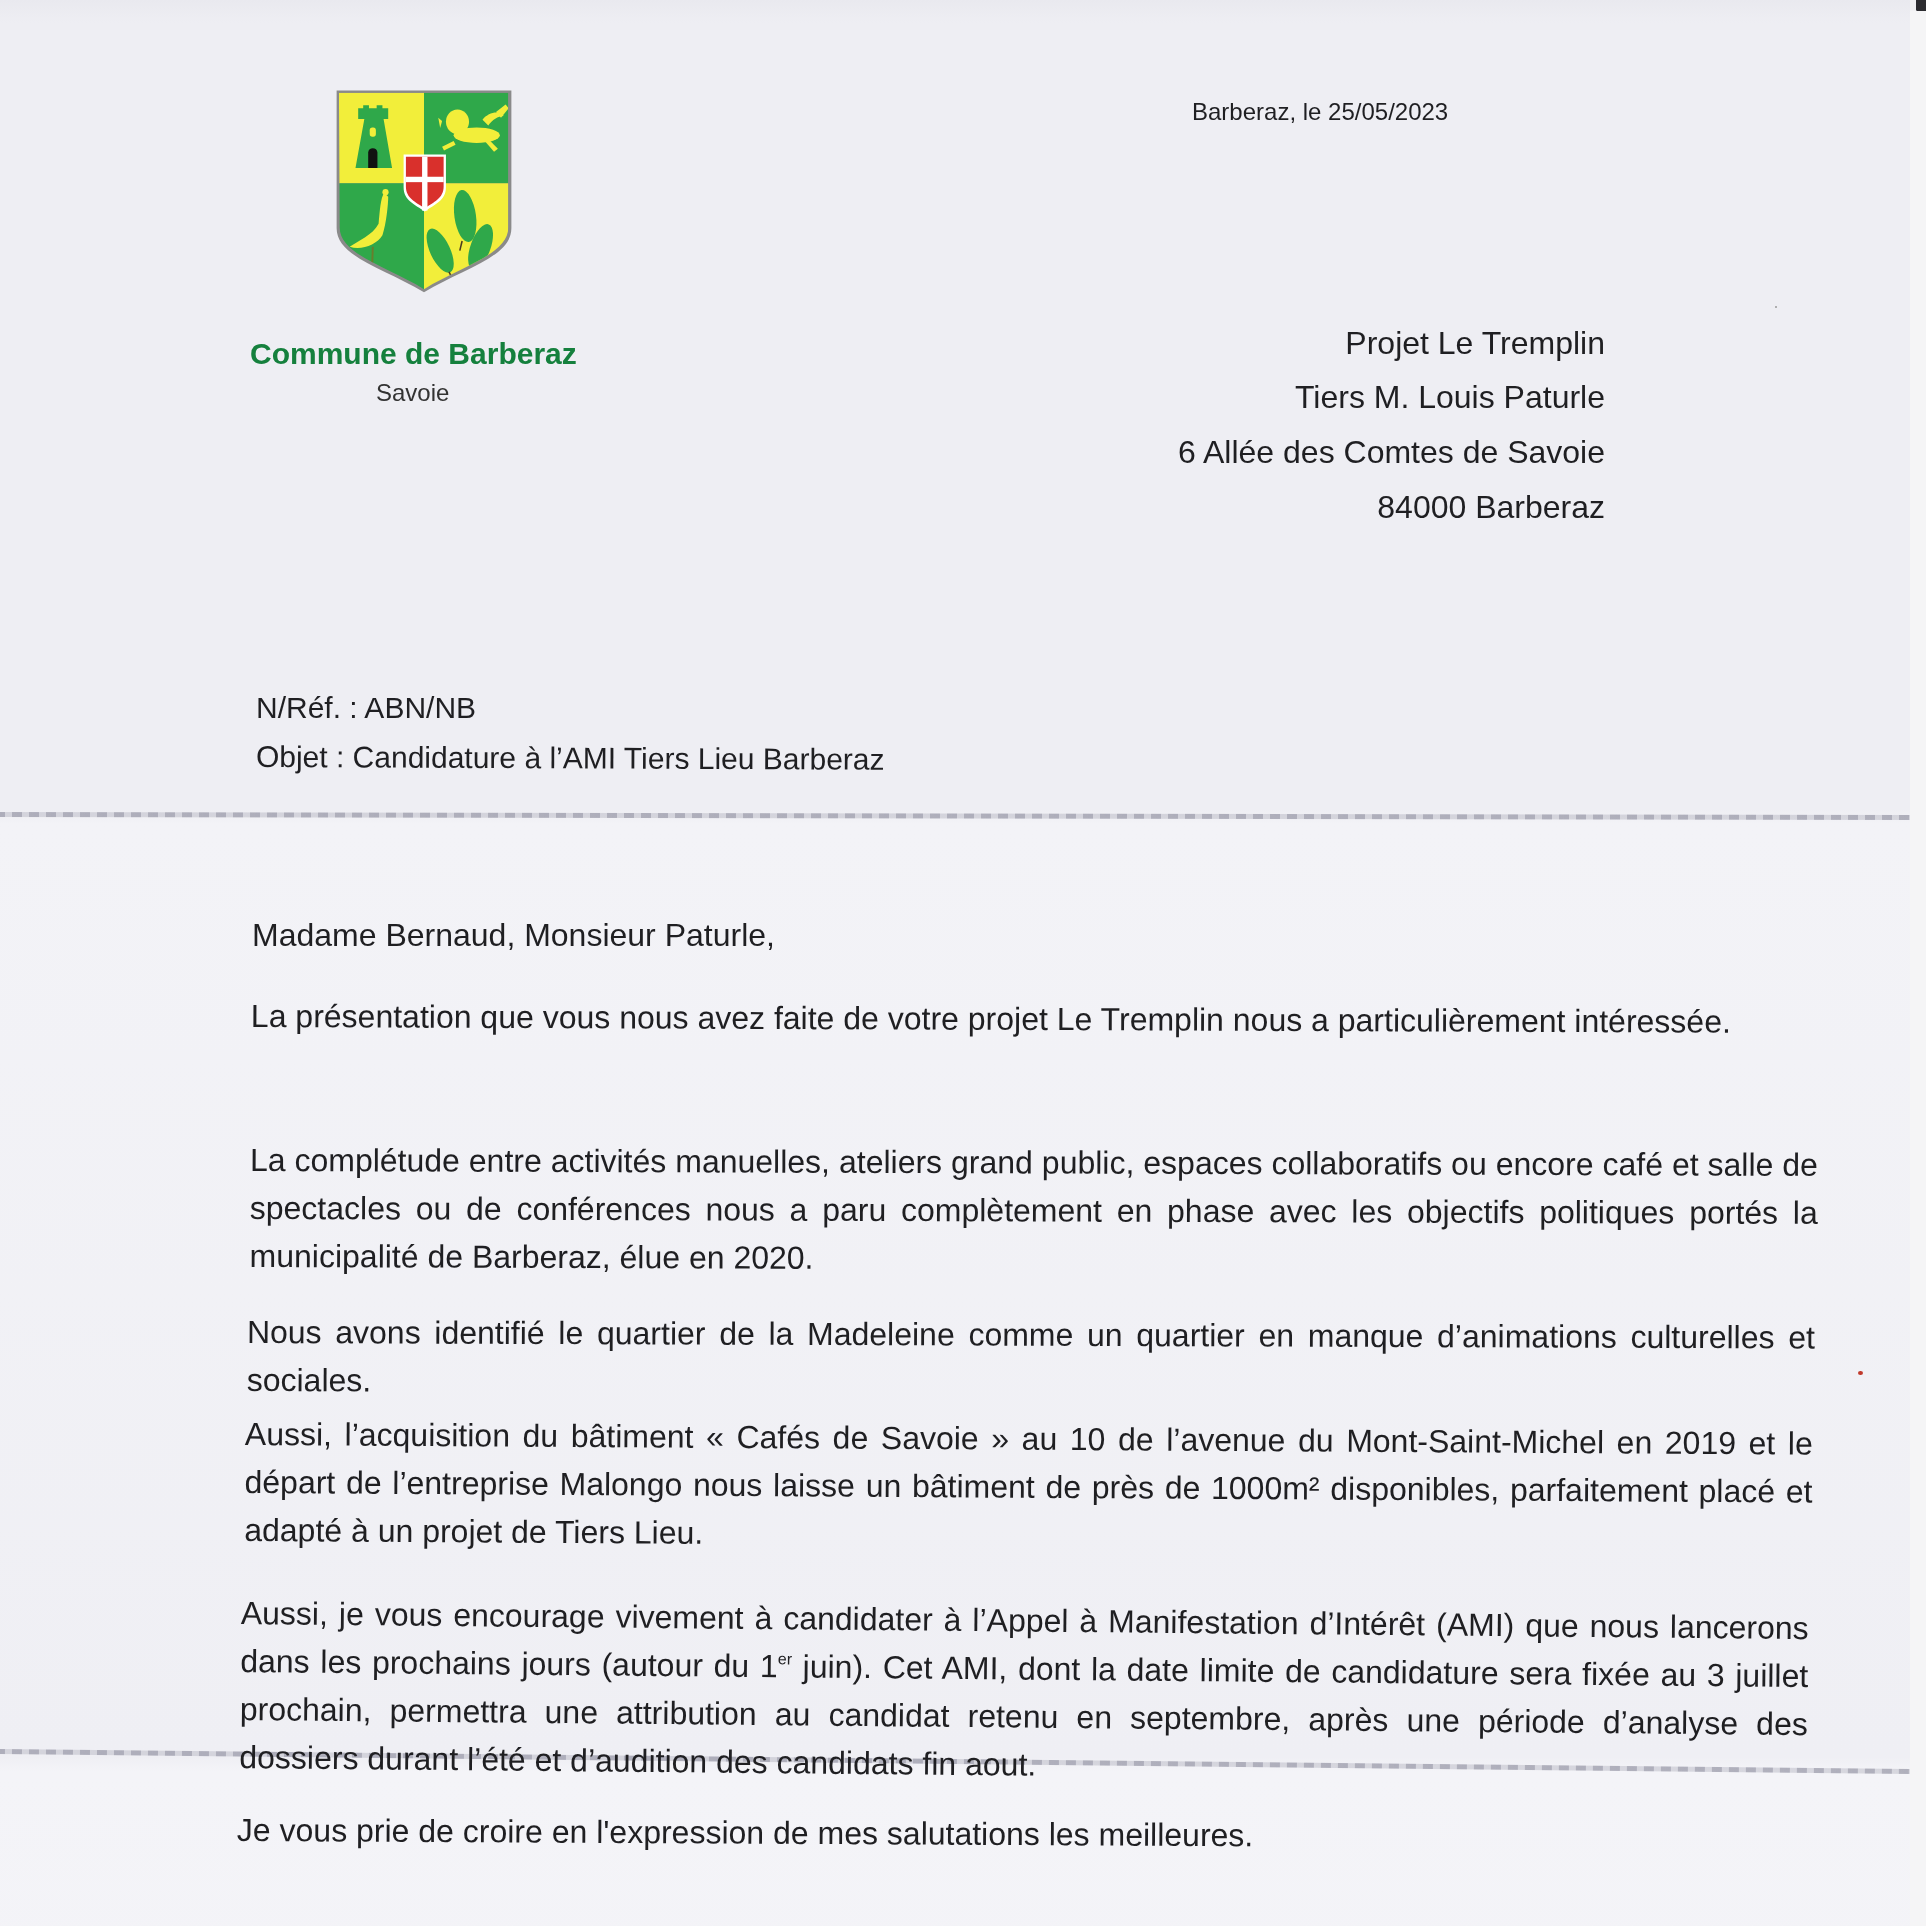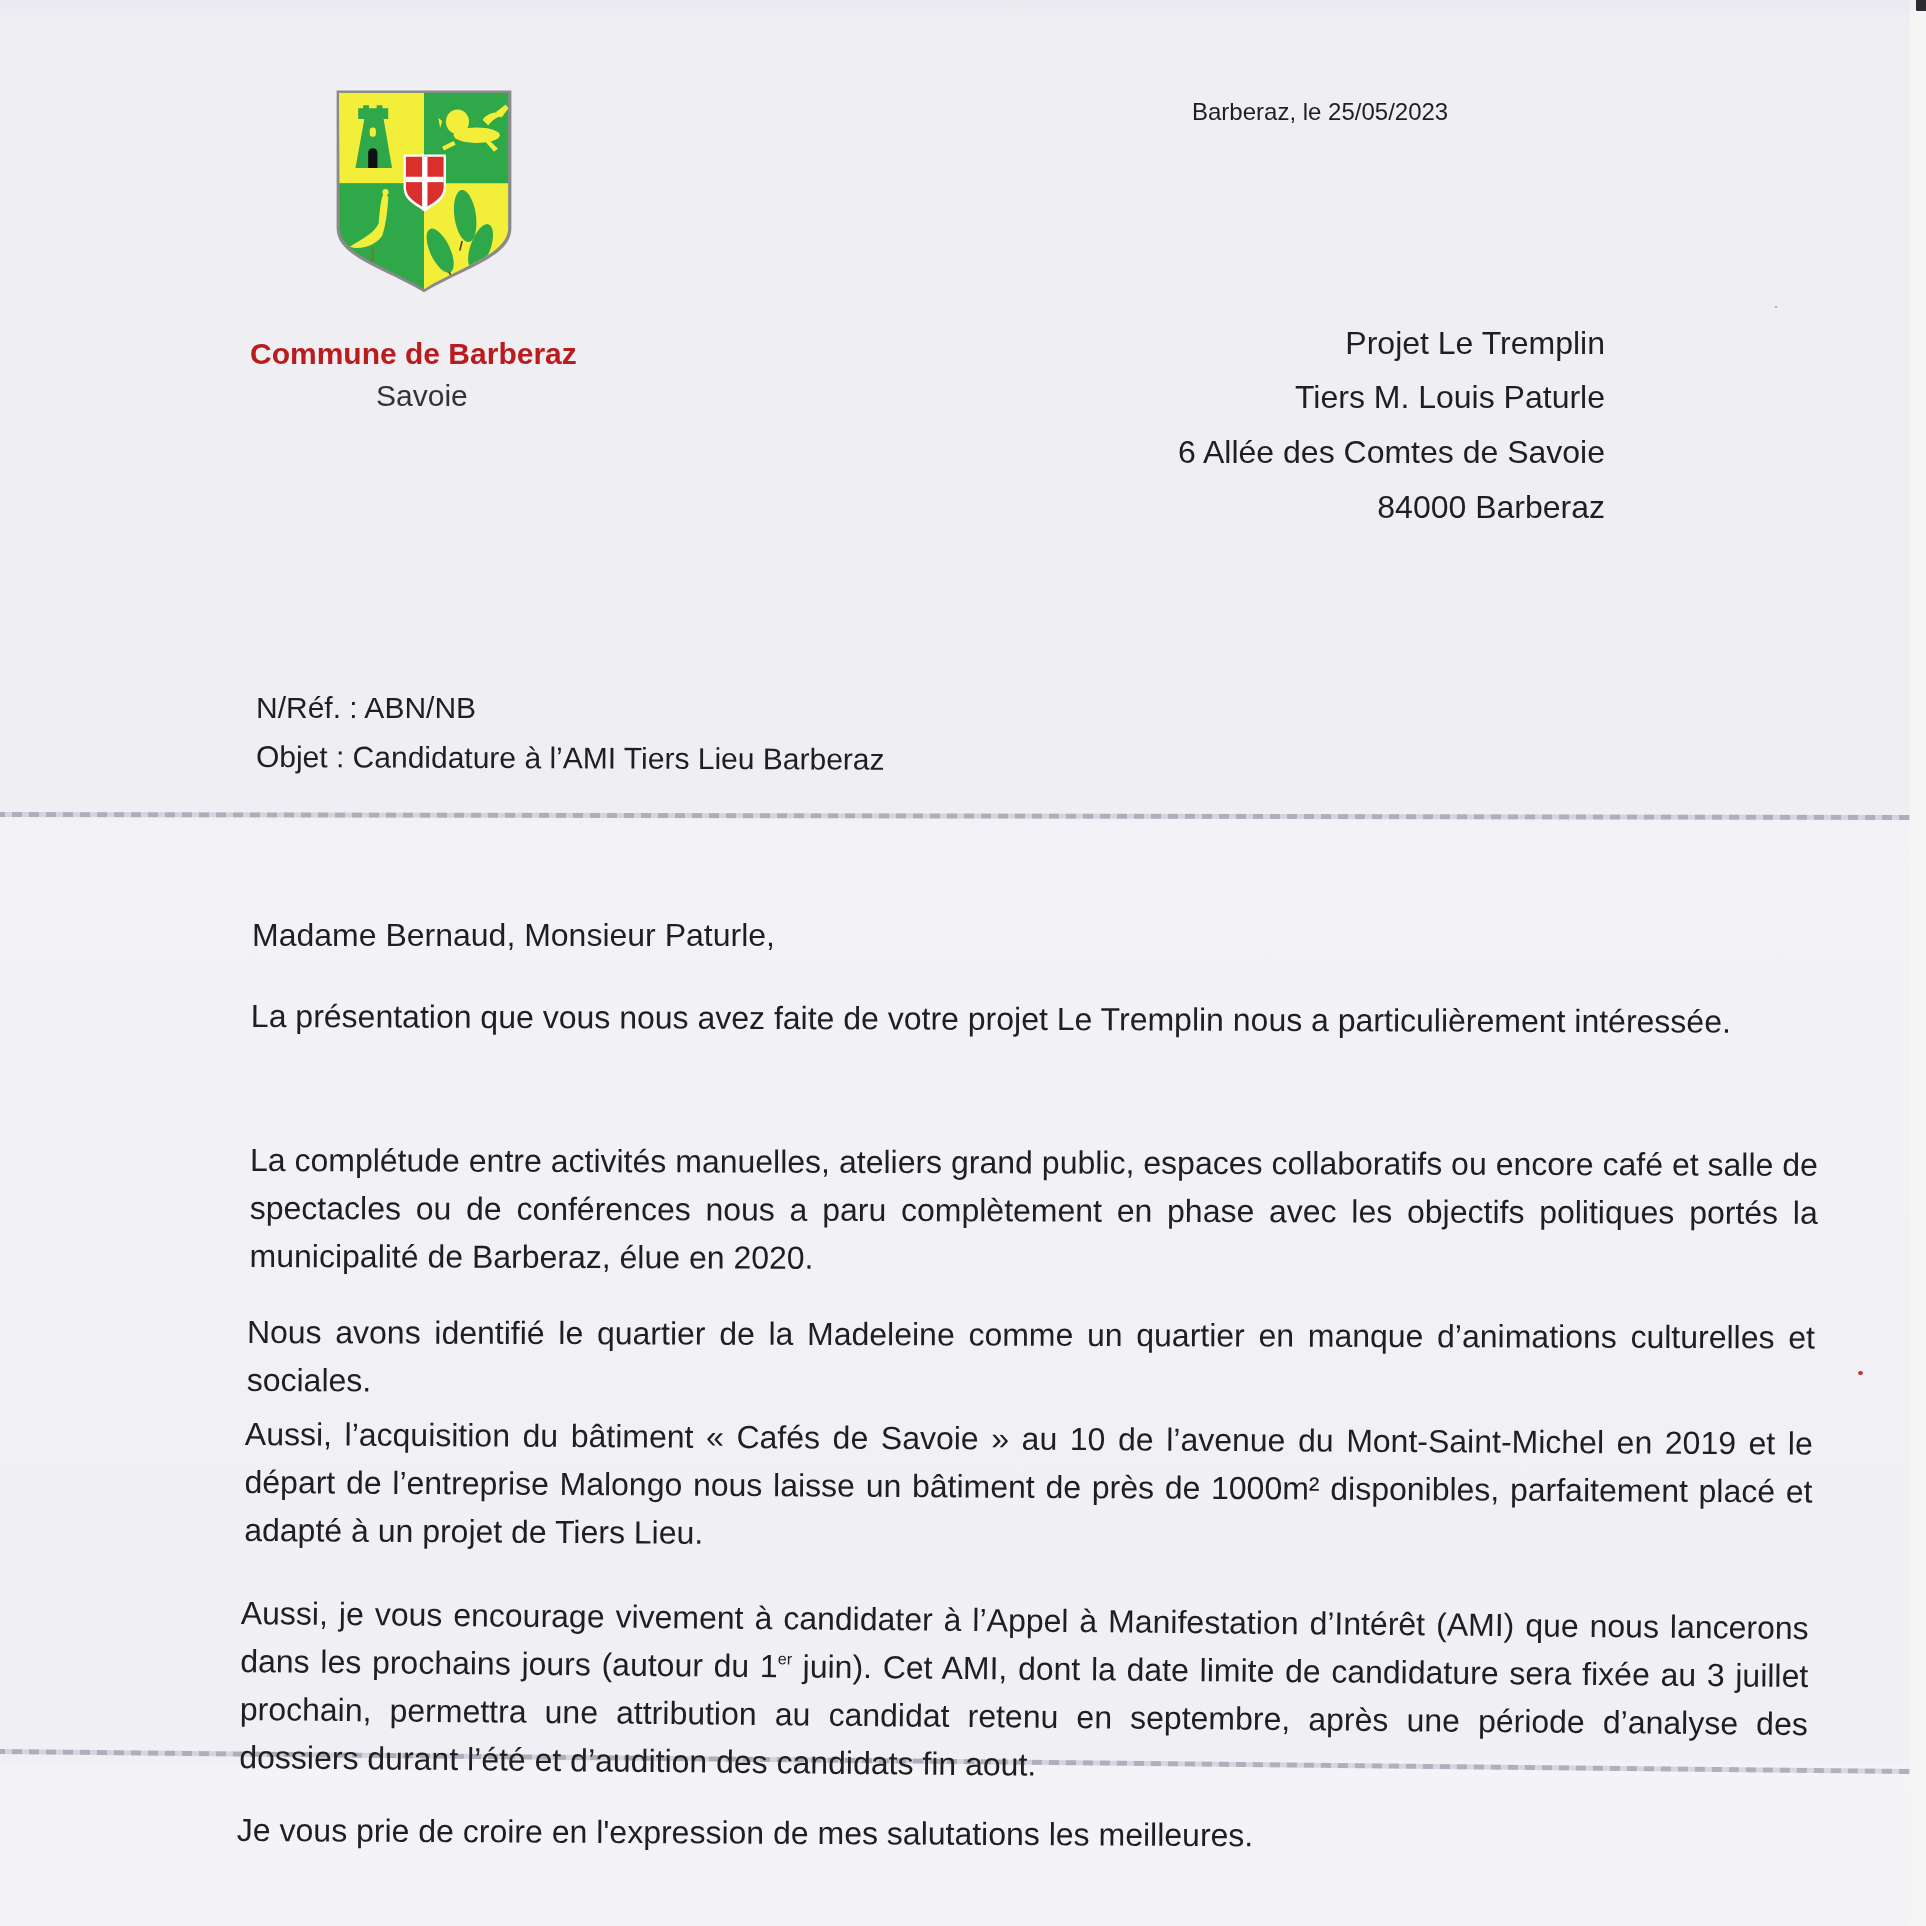--- a/index.html
+++ b/index.html
@@ -9,22 +9,22 @@
            background:linear-gradient(180deg,#e9e9ef 0px,#eeeef3 23px,#eeeef3 809px,#f3f3f7 824px,#efeff4 1757px,#f4f4f8 1772px,#f0f0f4 2691px); }
   .corner { position:absolute; left:1916px; top:0; width:48px; height:10.8px; background:#2c2c30; border-bottom-left-radius:1.5px; }
   .strip { position:absolute; left:1910px; top:10.8px; width:55px; height:2687px; background:#f5f5f6; }
   .fold { position:absolute; left:0; width:1910px; height:5.4px;
           background:repeating-linear-gradient(90deg, rgba(120,120,140,.55) 0 5.4px, rgba(160,160,175,.35) 5.4px 11.6px, rgba(110,110,130,.5) 11.6px 17px);
           filter:blur(0.6px); }
   .fold1 { top:812px; transform:rotate(0.09deg); transform-origin:0 0; }
   .fold2 { top:1749px; transform:rotate(0.6deg); transform-origin:0 0; width:1910px; }
   .t { position:absolute; white-space:nowrap; font-size:31px; line-height:1; }
   .logo-wrap { position:absolute; left:334px; top:89px; width:180px; height:204px; }
-  .commune { position:absolute; left:250px; top:337px; font-size:30px; font-weight:bold; color:#b91c1c; }
-  .savoie { position:absolute; left:376px; top:379px; font-size:30px; color:#333; }
+  .commune { position:absolute; left:250px; top:337px; font-size:30px; font-weight:bold; color:#15803d; }
+  .savoie { position:absolute; left:376px; top:379px; font-size:24px; color:#333; }
   .date { left:1192px; top:100px; font-size:24px; }
   .rcpt { right:360px; font-size:32px; text-align:center; }
   .ref { left:256px; font-size:30px; }
   .body-block { position:absolute; left:251px; width:1568px; font-size:32px; line-height:48px; color:#1f1f22; }
   .para { margin:0; text-align:justify; text-align-last:left; }
   .sal { position:absolute; left:252px; top:919px; font-size:32px; }
   sup { font-size:50%; vertical-align:0.8em; line-height:0; }
   .speck { position:absolute; border-radius:50%; }
 </style>
 </head>

